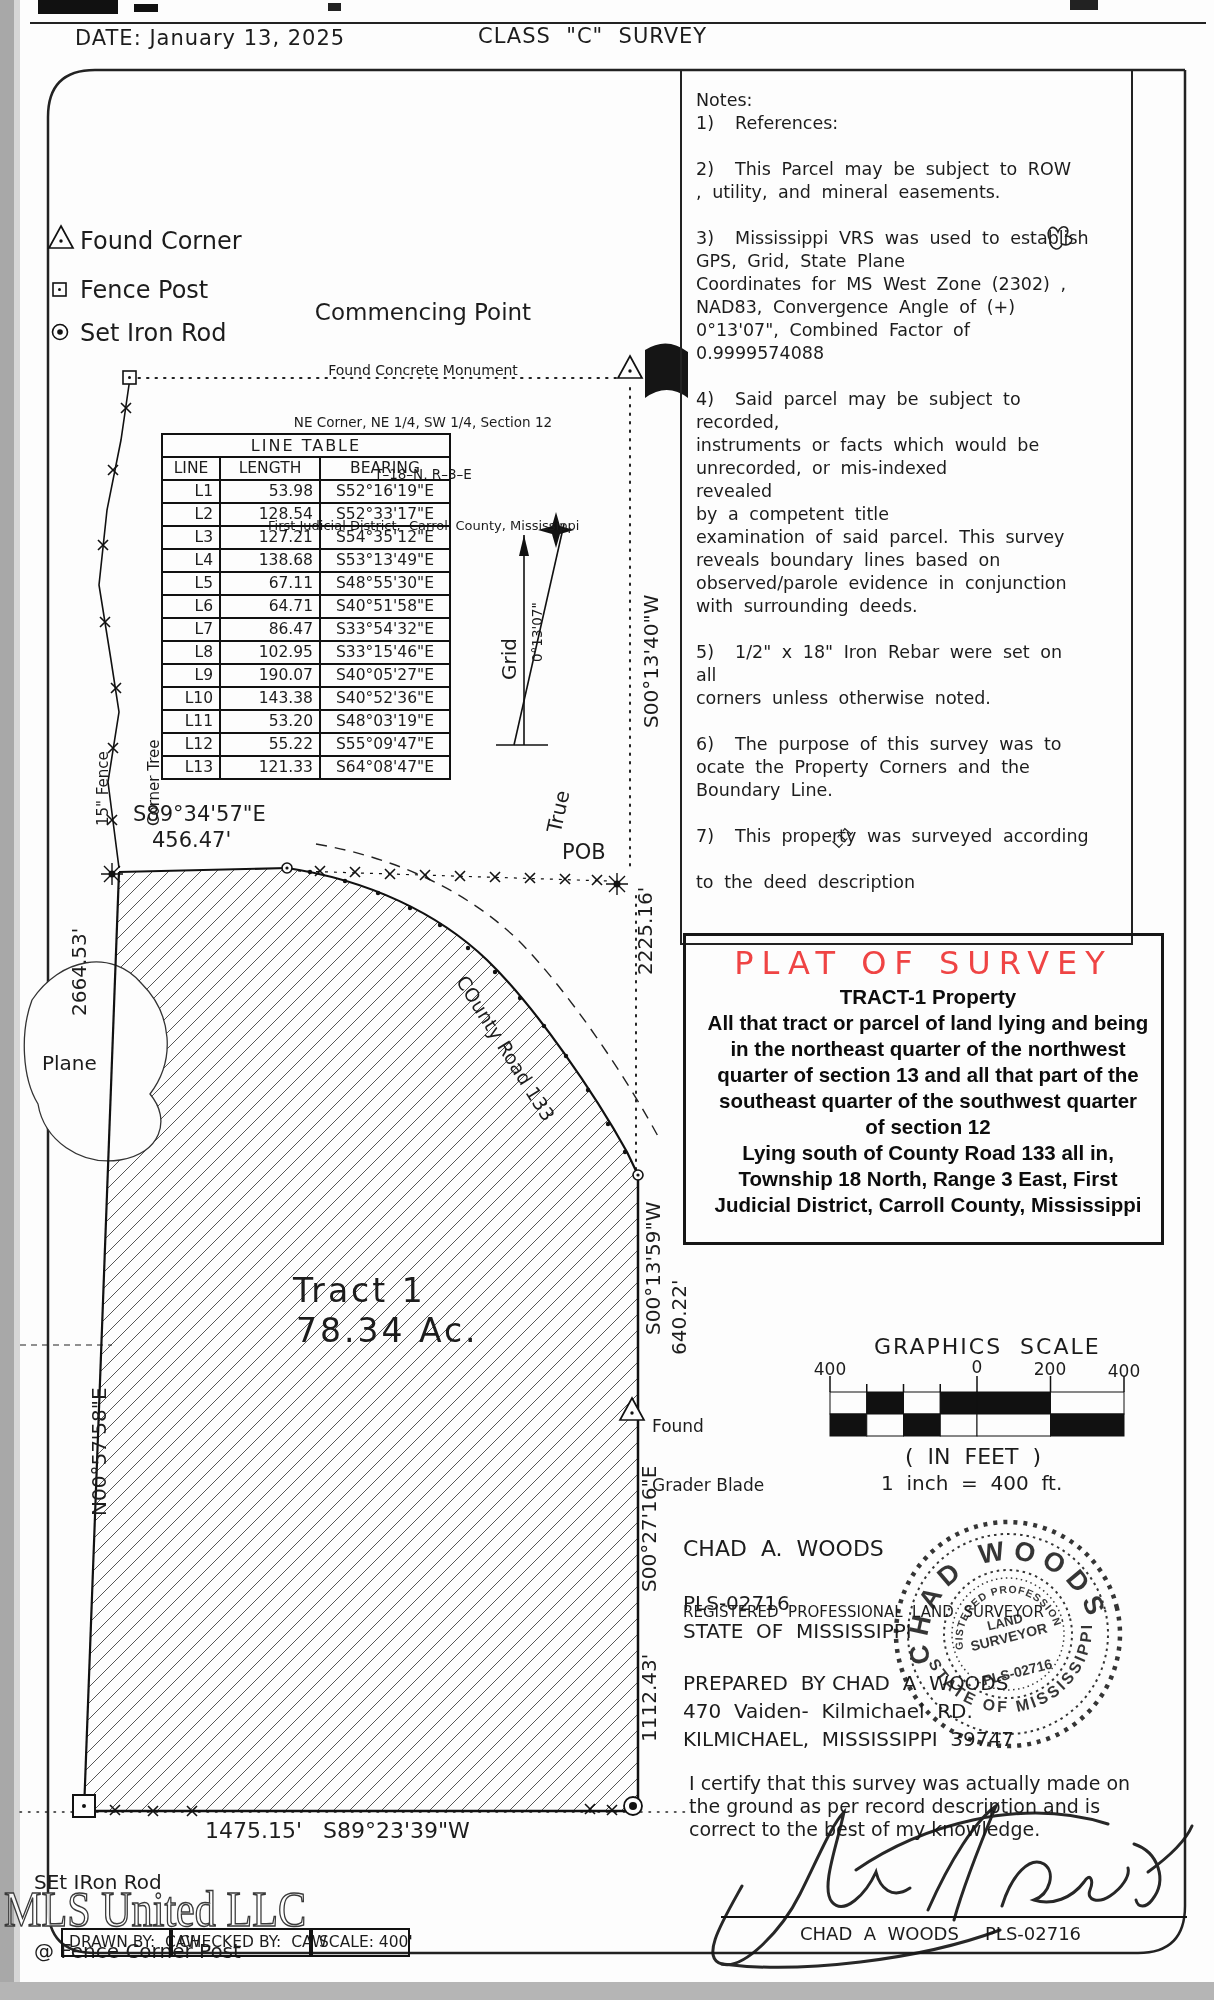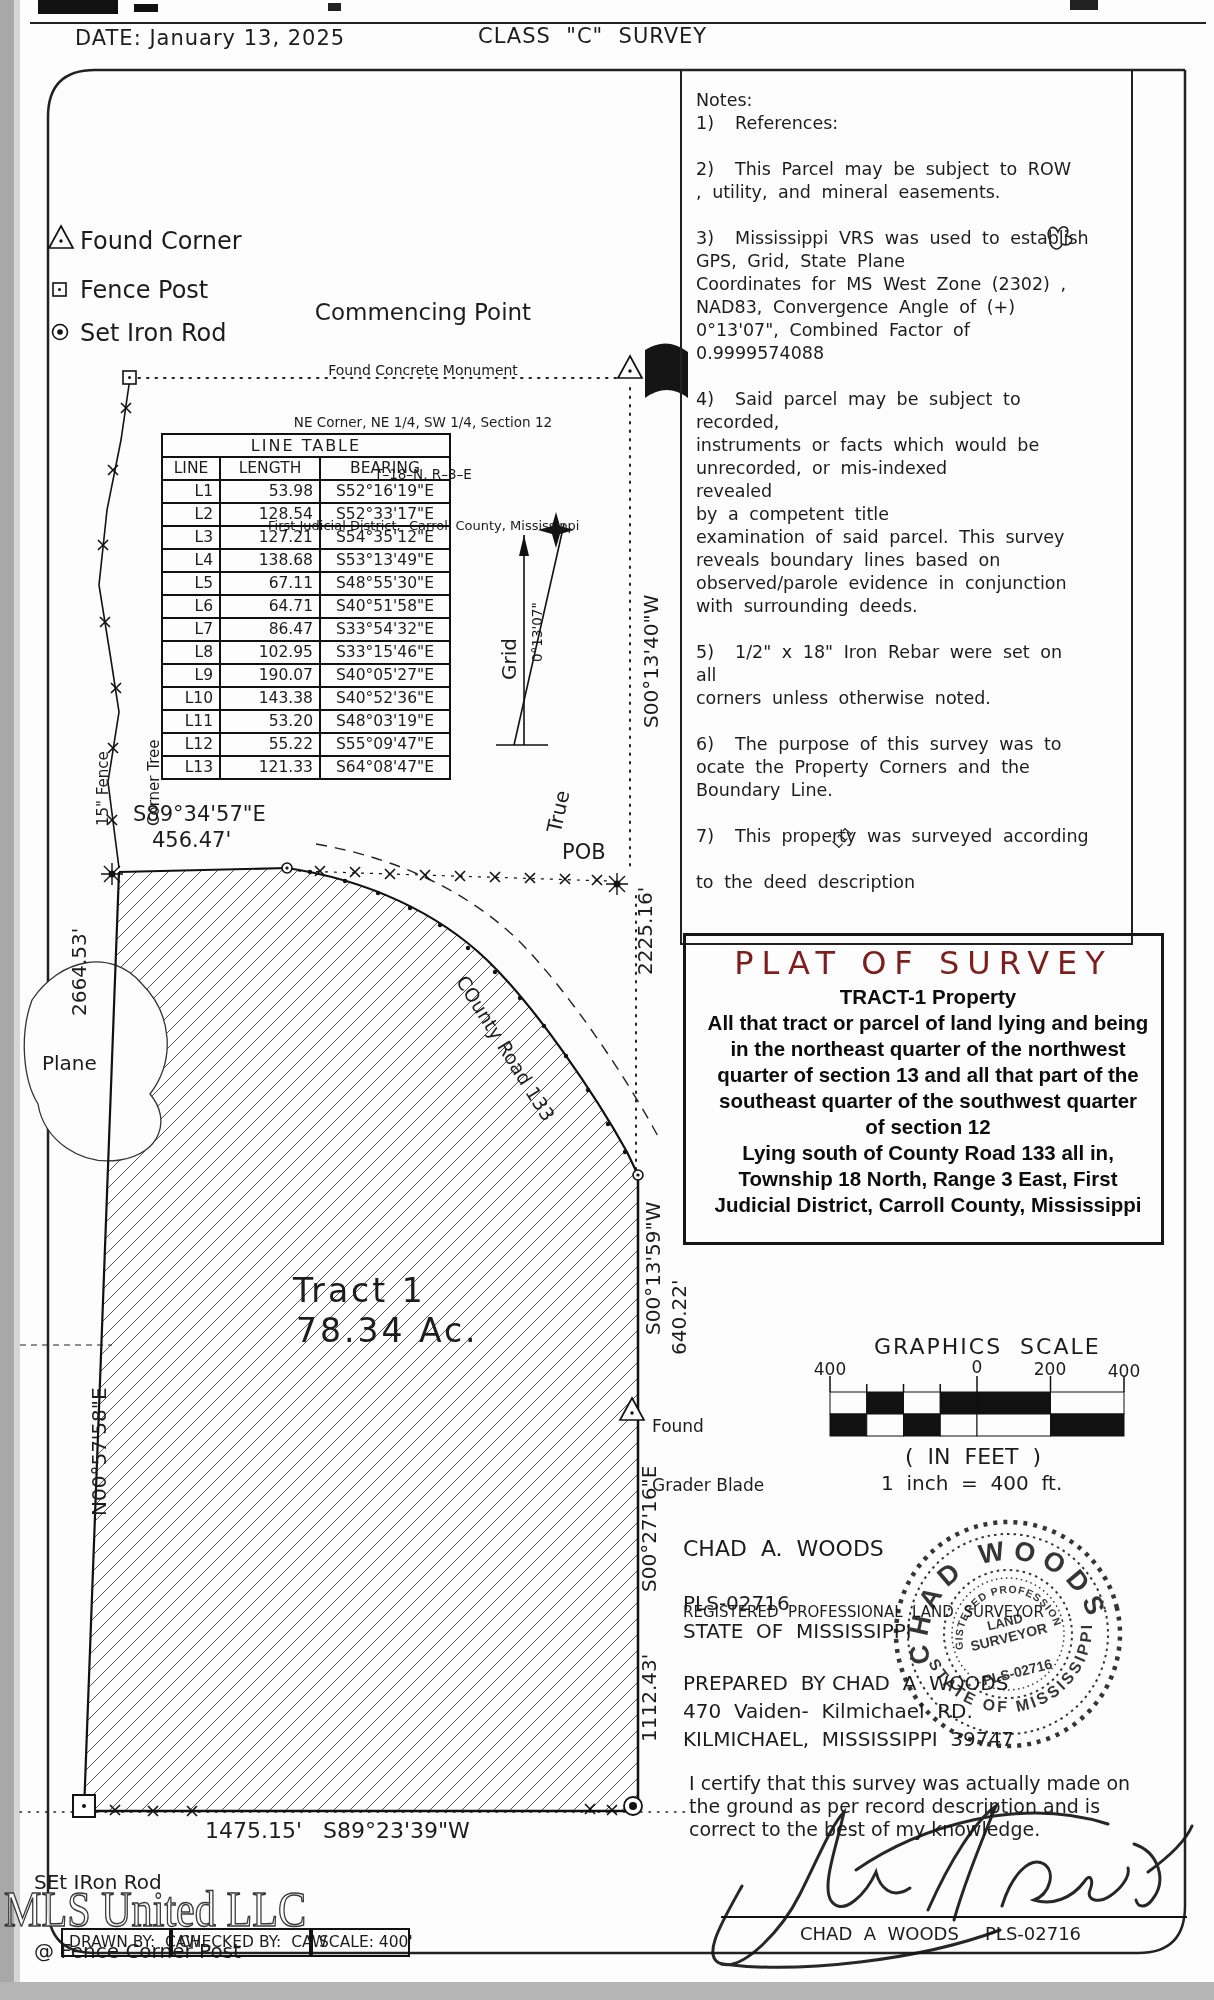--- a/index.html
+++ b/index.html
@@ -19,21 +19,21 @@
   #line-table td.c1{width:86px;text-align:right;}
   #line-table td.c2{width:116px;text-align:center;}
   
   #notes-box{position:absolute;left:680px;top:57px;width:453px;height:876px;
              border:2px solid #222;box-sizing:border-box;margin-top:12px;}
   #notes-text{position:absolute;left:14px;top:18px;width:424px;font-size:17.5px;word-spacing:5px;}
   .note-line{height:23px;line-height:23px;white-space:pre;overflow:visible;}
   
   #plat-box{position:absolute;left:683px;top:933px;width:481px;height:312px;
             border:3px solid #161616;box-sizing:border-box;text-align:center;}
-  #plat-title{margin-top:8px;font-size:32px;letter-spacing:8px;color:#7f1d1d;}
+  #plat-title{margin-top:8px;font-size:32px;letter-spacing:8px;color:#ef4444;}
   #plat-lines{margin-top:2px;font-family:"Liberation Sans",sans-serif;font-weight:bold;
               font-size:20.5px;color:#0c0c0c;padding-left:9px;}
   .plat-line{height:26px;line-height:26px;}
   
   .tb-box{position:absolute;top:1928px;height:29px;border:2px solid #111;box-sizing:border-box;
           font-size:15.5px;line-height:25px;padding:0 6px;background:transparent;white-space:pre;}
 </style>
 </head>
 <body>
 

